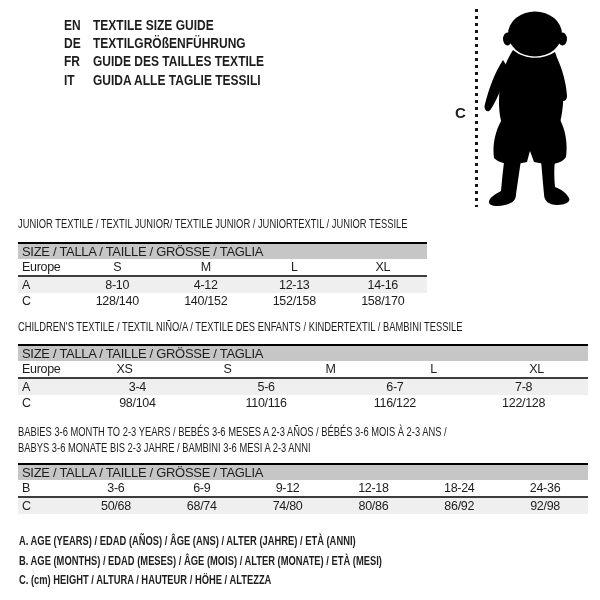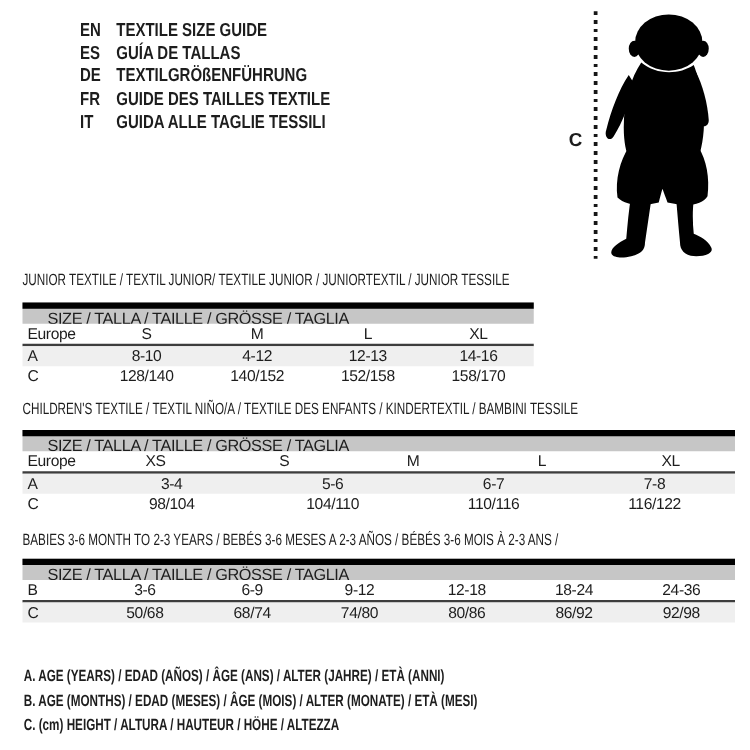--- a/index.html
+++ b/index.html
@@ -40,22 +40,22 @@
   .t-babies   { top:424px; width:570px; }
 
   .t-title { font-weight:normal; font-size:13px; line-height:15px; white-space:nowrap; }
   .t-title > span { display:inline-block; transform:scaleX(0.72); transform-origin:0 50%; white-space:nowrap; }
   .t-babies .t-title { line-height:16px; }
   .t-junior   .t-titles { margin-bottom:11px; }
   .t-children .t-titles { margin-bottom:10px; }
   .t-babies   .t-titles { margin-bottom:7px; }
 
   .t-bar {
-    height:17px; background:#c6c6c6; border-top:5px solid #000000;
-    font-size:13px; line-height:16px; padding-left:20px;
+    height:17px; background:#c6c6c6; border-top:2px solid #000000;
+    font-size:13px; line-height:16px; padding-left:4px;
     letter-spacing:-0.3px; white-space:nowrap; overflow:hidden;
   }
   .t-row {
     display:flex; height:16px; font-size:12.5px; line-height:16px;
     letter-spacing:-0.3px;
   }
   .t-row.first { height:18px; border-bottom:2px solid #3d3d3d; }
   .t-row.shaded { background:#efefef; }
   .t-label { width:55px; flex:0 0 55px; padding-left:4px; }
   .t-cell { flex:1; text-align:center; }
@@ -65,24 +65,20 @@
   .legend-line { font-weight:bold; font-size:13px; line-height:19.5px; white-space:nowrap; }
   .legend-line > span { display:inline-block; transform:scaleX(0.72); transform-origin:0 50%; white-space:nowrap; }
 </style>
 </head>
 <body style="color: rgb(29, 29, 29);">
 
 <div class="langs" id="langs">
     <div class="lang-row">
      <span class="lang-code">EN</span>
      <span class="lang-label">TEXTILE SIZE GUIDE</span>
-   </div>
-    <div class="lang-row">
-     <span class="lang-code">ES</span>
-     <span class="lang-label">GUÍA DE TALLAS</span>
    </div>
     <div class="lang-row">
      <span class="lang-code">DE</span>
      <span class="lang-label">TEXTILGRÖßENFÜHRUNG</span>
    </div>
     <div class="lang-row">
      <span class="lang-code">FR</span>
      <span class="lang-label">GUIDE DES TAILLES TEXTILE</span>
    </div>
     <div class="lang-row">
@@ -158,28 +154,29 @@
       <div class="t-row shaded" style="background: rgb(239, 239, 239);">
        <span class="t-label">A</span>
         <span class="t-cell">3-4</span>
         <span class="t-cell">5-6</span>
         <span class="t-cell">6-7</span>
         <span class="t-cell">7-8</span>
       </div>
       <div class="t-row">
        <span class="t-label">C</span>
         <span class="t-cell">98/104</span>
-        <span class="t-cell">104/110</span>
         <span class="t-cell">110/116</span>
         <span class="t-cell">116/122</span>
+        <span class="t-cell">122/128</span>
       </div>
     </section>
     <section class="size-table t-babies">
       <div class="t-titles">
         <div class="t-title"><span>BABIES 3-6 MONTH TO 2-3 YEARS / BEBÉS 3-6 MESES A 2-3 AÑOS / BÉBÉS 3-6 MOIS À 2-3 ANS /</span></div>
+        <div class="t-title"><span>BABYS 3-6 MONATE BIS 2-3 JAHRE / BAMBINI 3-6 MESI A 2-3 ANNI</span></div>
       </div>
       <div class="t-bar" style="background: rgb(198, 198, 198);">SIZE / TALLA / TAILLE / GRÖSSE / TAGLIA</div>
       <div class="t-row first" style="border-bottom-color: rgb(61, 61, 61);">
        <span class="t-label">B</span>
         <span class="t-cell">3-6</span>
         <span class="t-cell">6-9</span>
         <span class="t-cell">9-12</span>
         <span class="t-cell">12-18</span>
         <span class="t-cell">18-24</span>
         <span class="t-cell">24-36</span>

